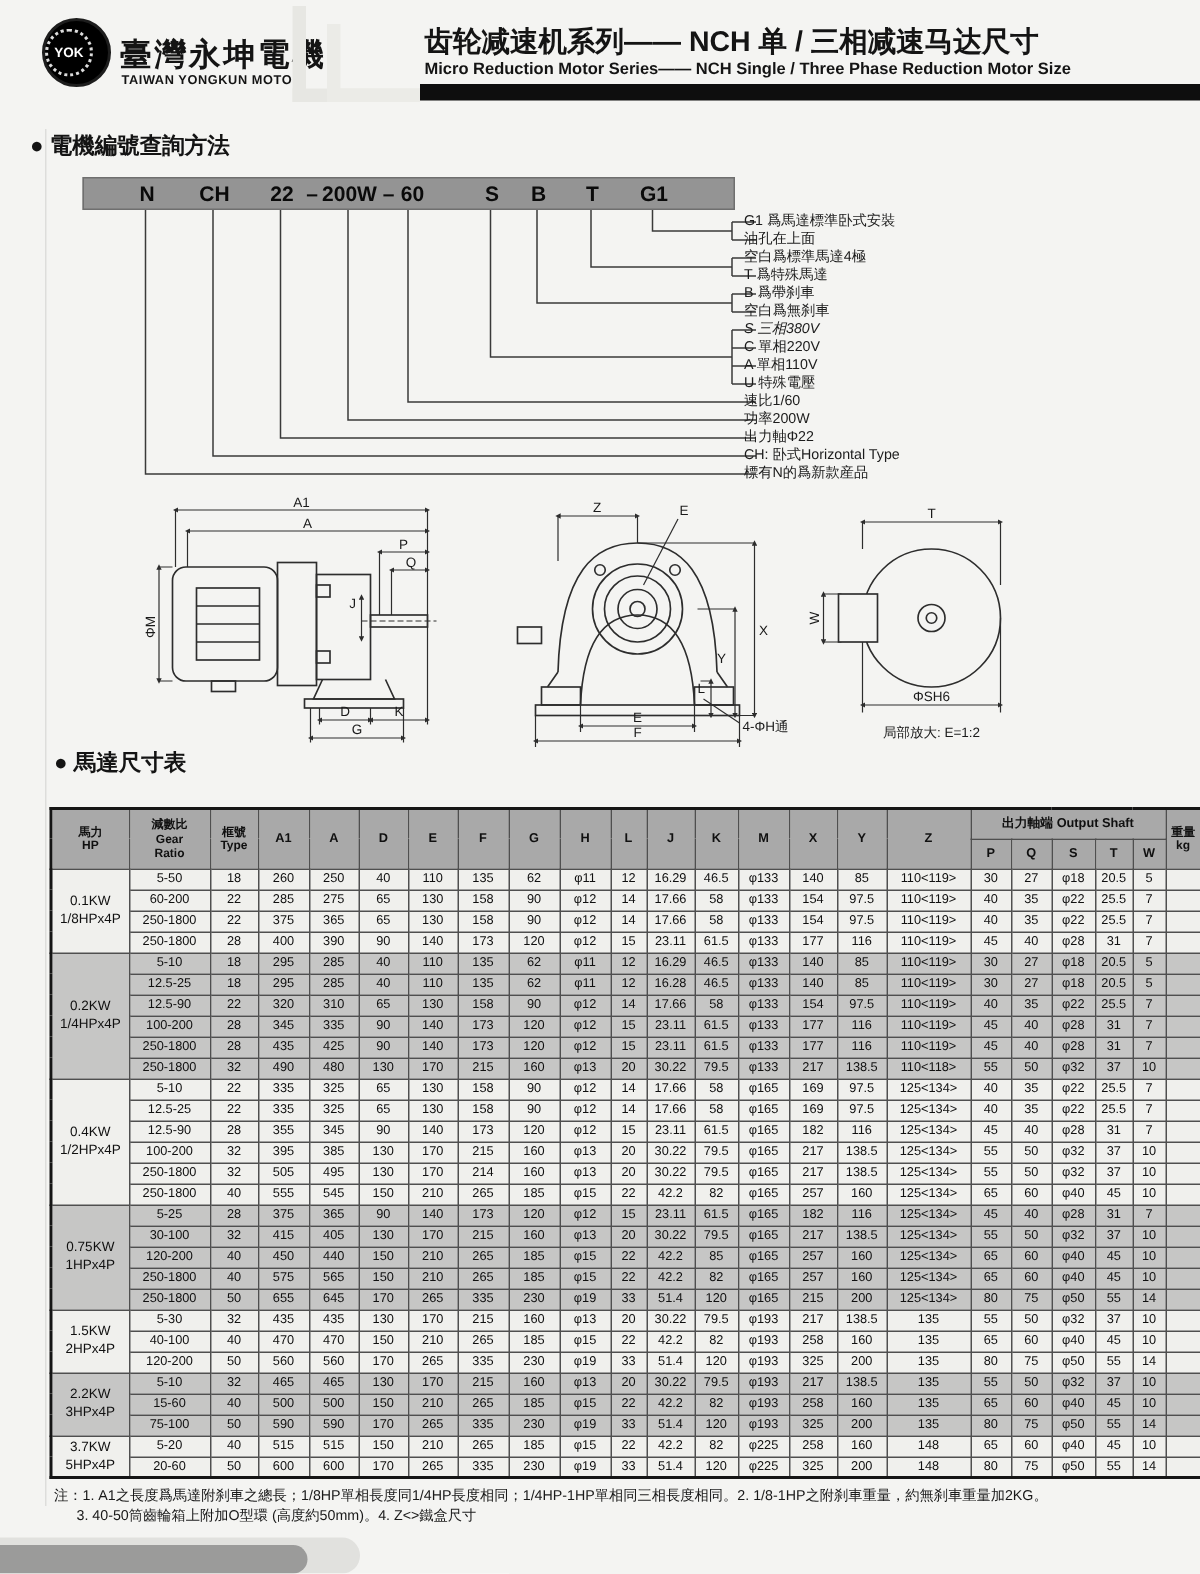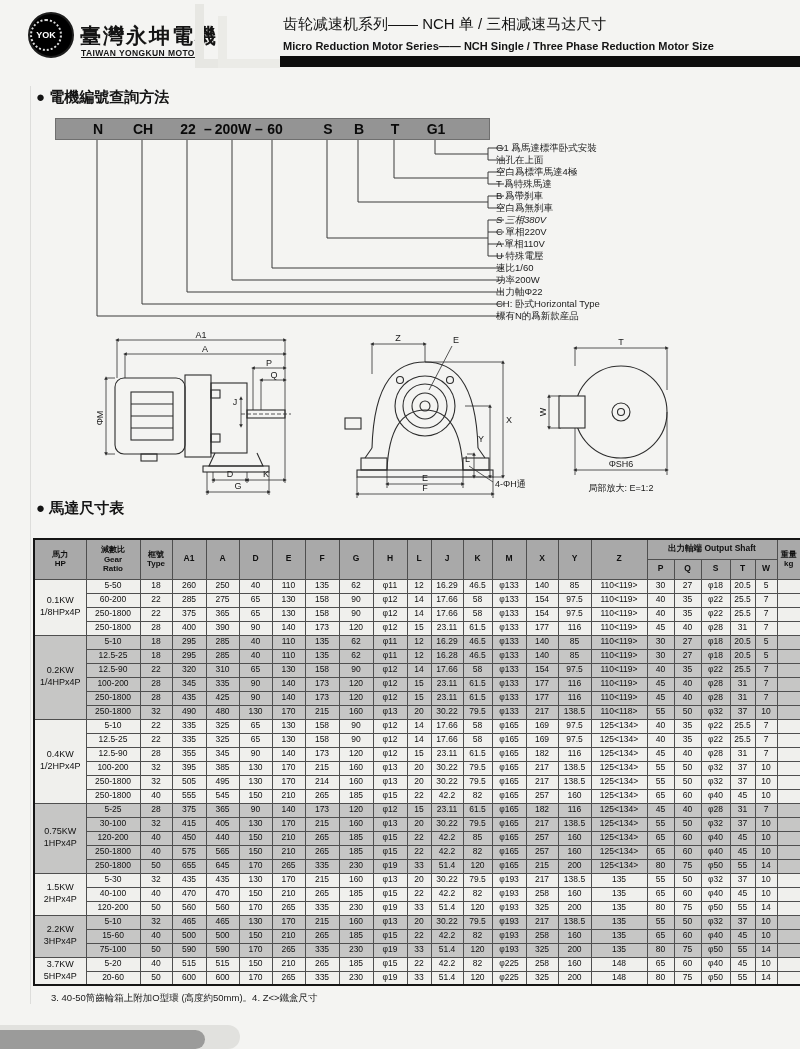--- a/index.html
+++ b/index.html
@@ -6,33 +6,33 @@
   html,body { width:800px; }
   body { font-family:"Liberation Sans", sans-serif; background:#ffffff; }
   .page { position:relative; width:800px; height:1049px; background:#f4f4f2; color:#141414; overflow:hidden; }
 
   
   .logo { position:absolute; left:28px; top:12px; width:46px; height:46px; border-radius:50%;
           background:#000000; border:2px solid #1d1d1d; display:flex; align-items:center; justify-content:flex-start; }
   .logo-inner { width:32px; height:32px; border-radius:50%; border:2px dotted #dcdcdc;
           display:flex; align-items:center; justify-content:center; color:#fff; font-size:9px; font-weight:bold; }
   .brand-cn { position:absolute; left:80px; top:22px; font-size:21px; font-weight:bold; letter-spacing:2px;font-family:Liberation Serif, serif; }
-  .brand-en { position:absolute; left:81px; top:48px; font-size:8.5px; font-weight:bold; letter-spacing:0.4px;text-decoration:underline; }
+  .brand-en { position:absolute; left:81px; top:48px; font-size:8.5px; font-weight:bold; letter-spacing:0.4px; }
   .deco-step1 { position:absolute; left:195px; top:4px; width:85px; height:64px;
           border-left:9px solid #e7e7e3; border-bottom:9px solid #e7e7e3; }
   .deco-step2 { position:absolute; left:218px; top:16px; width:62px; height:52px;
           border-left:9px solid #ebebe7; border-bottom:9px solid #ebebe7; }
-  .title-cn { position:absolute; left:283px; top:15px; font-size:15px; font-weight:normal; white-space:nowrap; }
+  .title-cn { position:absolute; left:283px; top:15px; font-size:19px; font-weight:bold; white-space:nowrap; }
   .title-en { position:absolute; left:283px; top:40px; font-size:11px; font-weight:bold; white-space:nowrap; }
   .header-bar { position:absolute; left:280px; top:56px; width:520px; height:11px; background:#0e0e0e; }
 
   .left-rule { position:absolute; left:30px; top:86px; width:1px; height:918px; background:#dddddb; }
 
   .section-title { position:absolute; font-size:15px; font-weight:bold; }
-  .st1 { left:36px; top:88px; }
+  .st1 { left:20px; top:88px; }
   .st2 { left:36px; top:499px; }
 
   
   .code-bar { position:absolute; left:55px; top:118px; width:435px; height:22px;
           background:#949494; border:1px solid #6f6f6f; }
   .tok { position:absolute; top:0; transform:translateX(-50%); font-size:14px; font-weight:bold;
           line-height:21px; color:#0a0a0a; white-space:nowrap; }
   .connector-svg { position:absolute; left:0; top:0; width:800px; height:340px; }
   .connector-svg path { stroke:#3a3a3a; stroke-width:1; fill:none; }
   .code-labels { position:absolute; left:496px; top:142px; width:292px; height:186px; }
@@ -994,19 +994,20 @@
           <td>75</td>
           <td>φ50</td>
           <td>55</td>
           <td>14</td>
           <td></td>
         </tr>
       </tbody>
   </table>
 
   <div class="notes">
+    <div class="line1">注：1. A1之長度爲馬達附刹車之總長；1/8HP單相長度同1/4HP長度相同；1/4HP-1HP單相同三相長度相同。2. 1/8-1HP之附刹車重量，約無刹車重量加2KG。</div>
     <div class="line2">3. 40-50筒齒輪箱上附加O型環 (高度約50mm)。4. Z&lt;&gt;鐵盒尺寸</div>
   </div>
 
   <div class="footer-deco1"></div>
   <div class="footer-deco2"></div>
 
 </div>
 
 </body></html>

